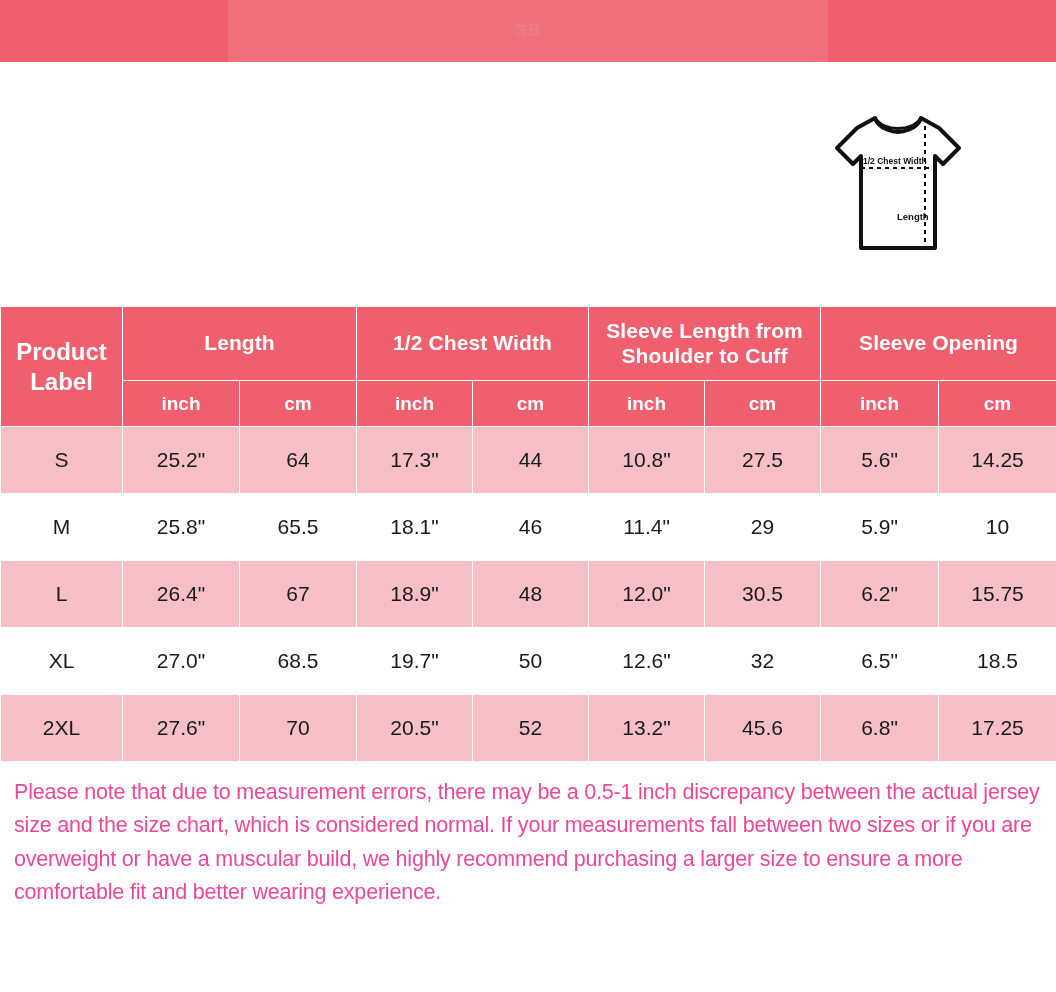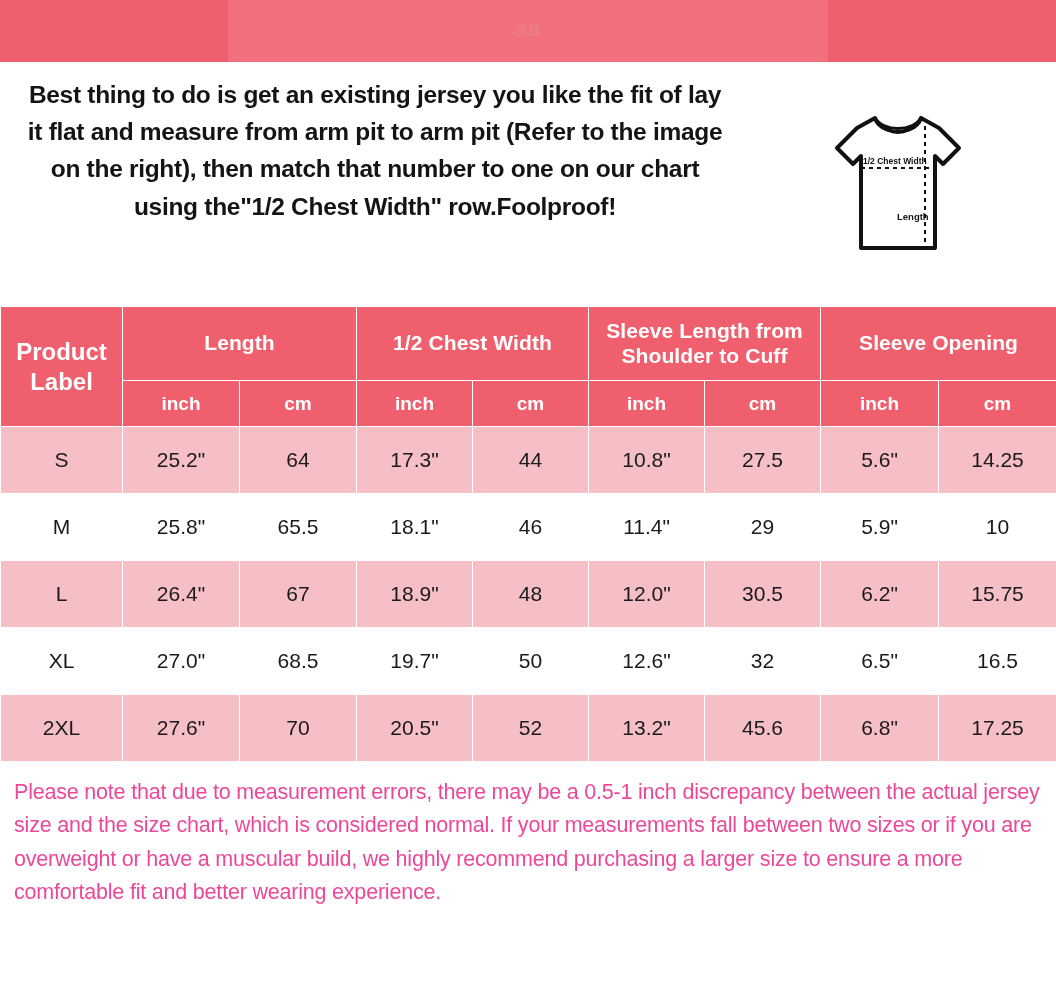--- a/index.html
+++ b/index.html
@@ -145,21 +145,20 @@
 
 <div class="page">
 
   <div class="top-band">
     <div class="band-inner"></div>
     <div class="band-mark">ЭВ</div>
   </div>
 
   <div class="intro">
     <div class="intro-text">
-      <div class="intro-body">Best thing to do is get an existing jersey you like the fit of lay it flat and measure from arm pit to arm pit (Refer to the image on the right), then match that number to one on our chart using the"1/2 Chest Width" row.Foolproof!</div>
     </div>
     <div class="tshirt-wrap">
       <svg width="170" height="170" viewBox="0 0 170 170">
 
         <path d="M44 26 L62 16 C66 28, 82 30, 85 30 C88 30, 104 28, 108 16 L126 26
                  L146 46 L130 62 L122 54 L122 146 L48 146 L48 54 L40 62 L24 46 Z" fill="none" stroke="#111111" stroke-width="4" stroke-linejoin="round"></path>
 
         <path d="M62 16 C70 30, 100 30, 108 16" fill="none" stroke="#111111" stroke-width="3"></path>
 
         <line x1="48" y1="66" x2="122" y2="66" stroke="#111111" stroke-width="2" stroke-dasharray="4,4"></line>
@@ -241,21 +240,21 @@
         </tr>
         <tr class="row-even">
           <td class="size-label">XL</td>
           <td>27.0"</td>
           <td>68.5</td>
           <td>19.7"</td>
           <td>50</td>
           <td>12.6"</td>
           <td>32</td>
           <td>6.5"</td>
-          <td>16.5</td>
+          <td>18.5</td>
         </tr>
         <tr class="row-odd">
           <td class="size-label">2XL</td>
           <td>27.6"</td>
           <td>70</td>
           <td>20.5"</td>
           <td>52</td>
           <td>13.2"</td>
           <td>45.6</td>
           <td>6.8"</td>

